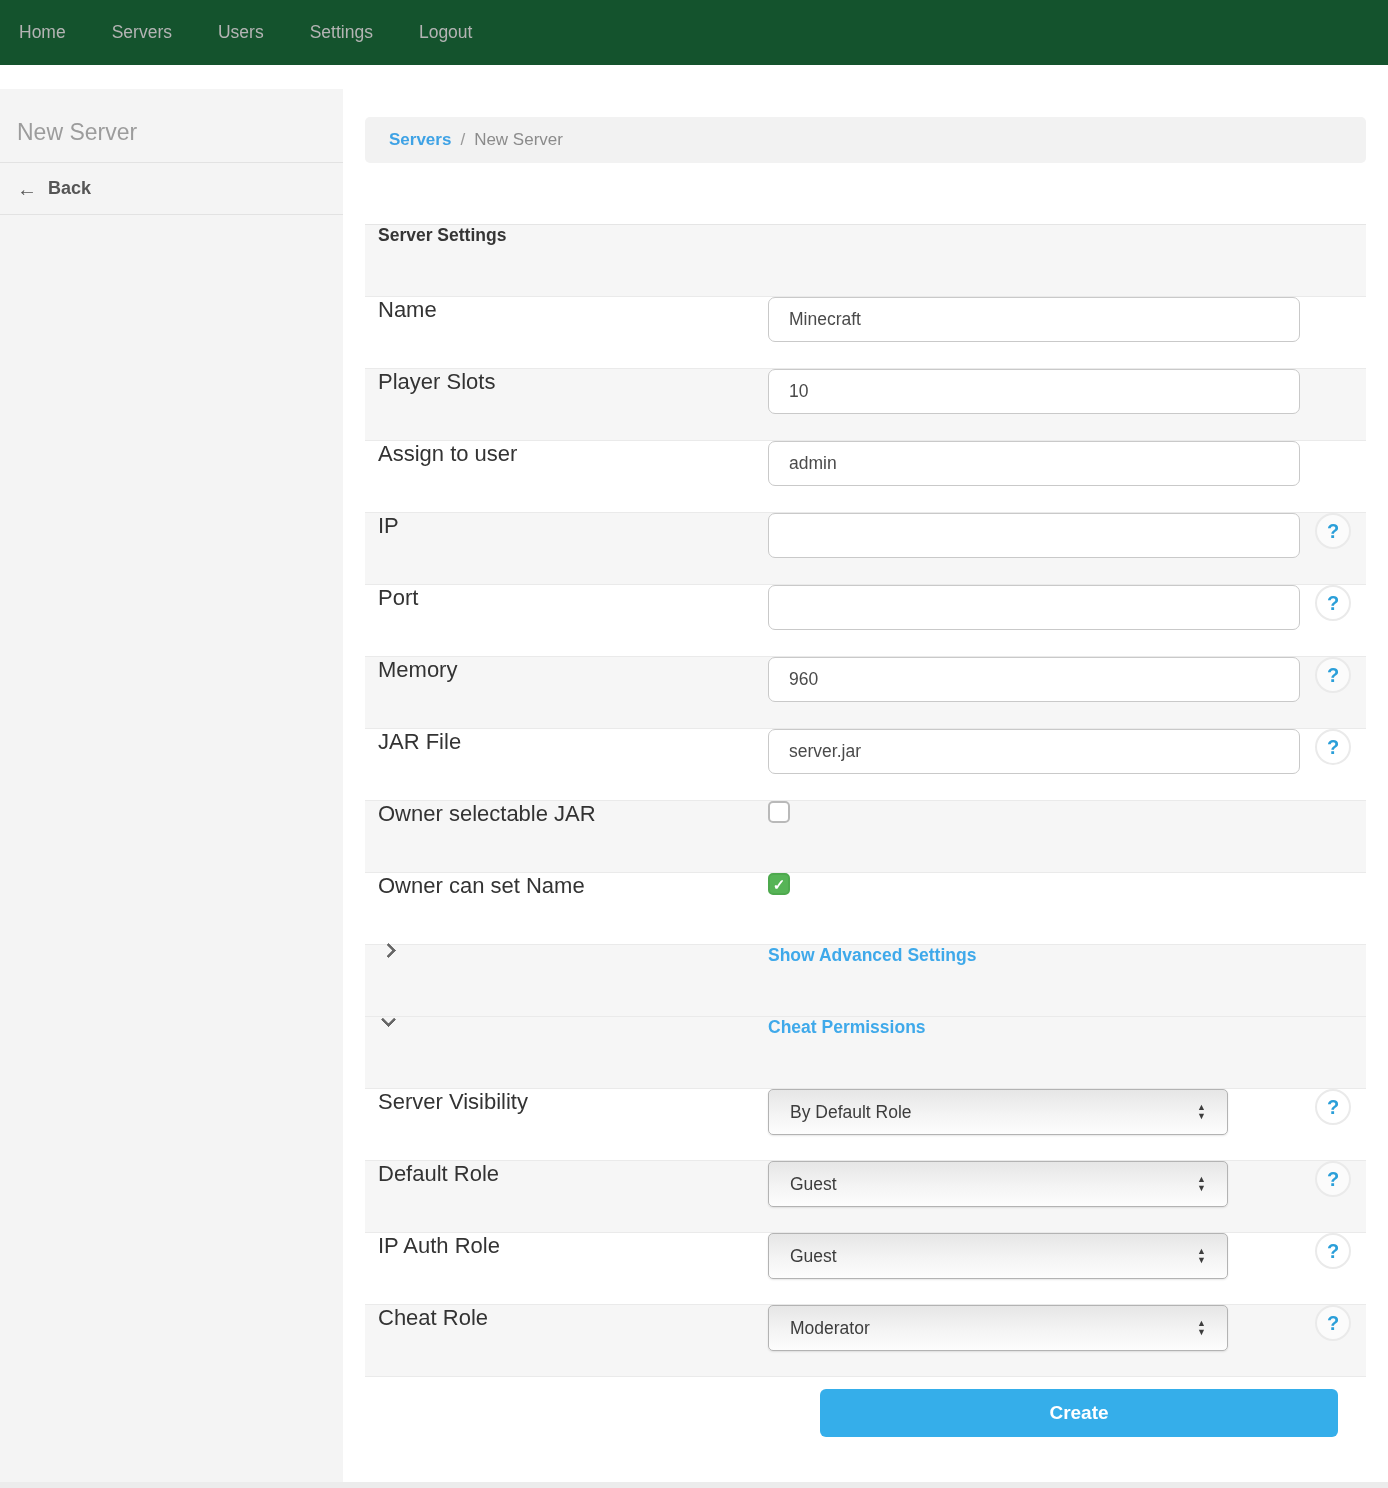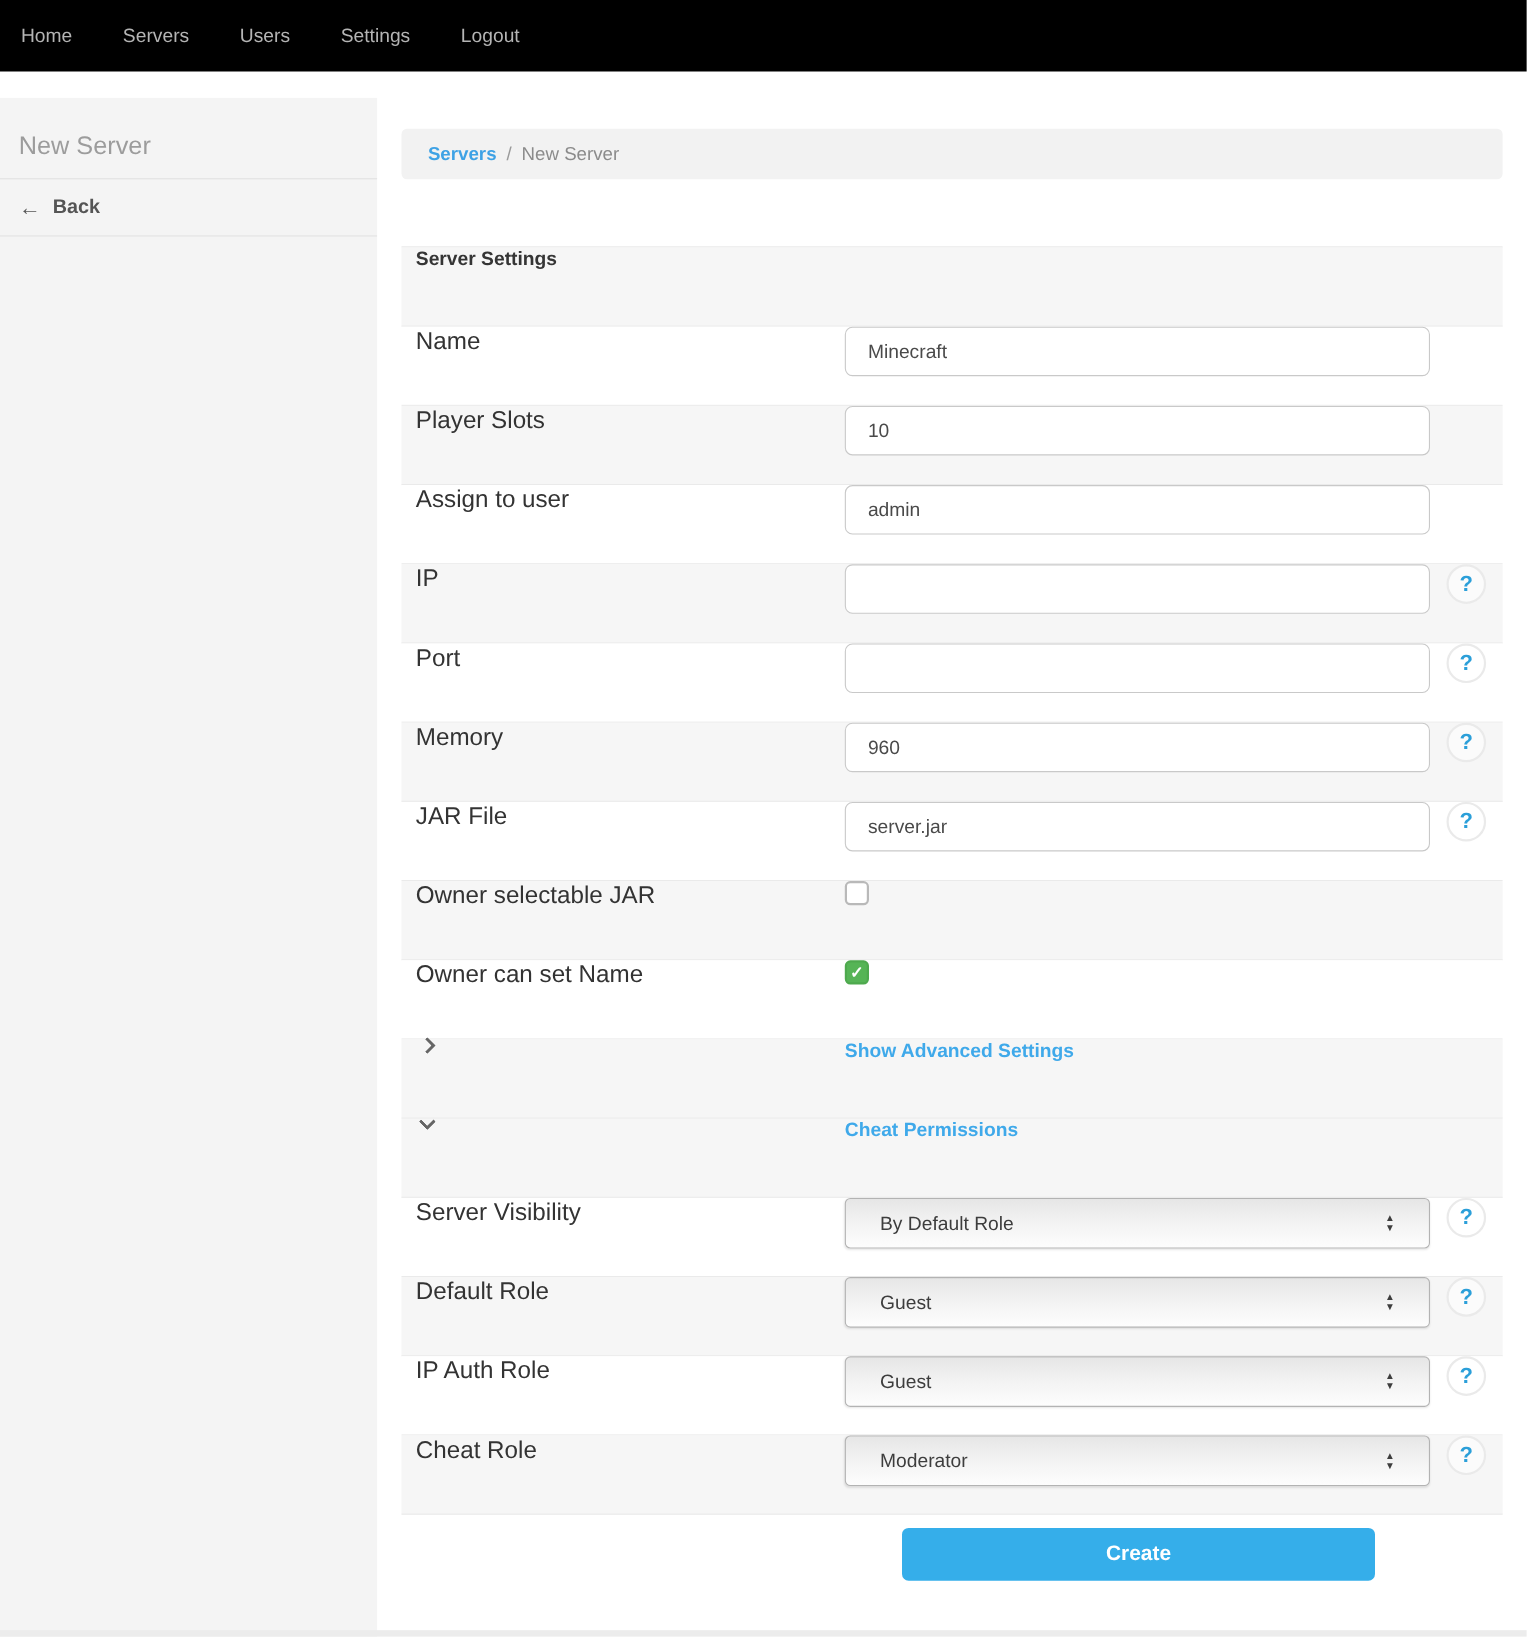--- a/index.html
+++ b/index.html
@@ -1,20 +1,20 @@
 <!DOCTYPE html>
 <html><head>
 <meta charset="utf-8">
 <style>
   * { margin:0; padding:0; box-sizing:border-box; }
   html,body { width:1388px; height:1488px; background:#fff;
               font-family:"Liberation Sans", sans-serif; position:relative; overflow:hidden; }
 
   
-  .topnav { height:65px; background:#000000; display:flex; align-items:center; padding-left:19px; }
+  .topnav { height:65px; background:#14532d; display:flex; align-items:center; padding-left:19px; }
   .nav-item { color:#b4b4b4; font-size:17.5px; margin-right:46px; cursor:pointer; }
 
   
   .layout { display:flex; height:1423px;margin-top:24px; }
   .sidebar { width:343px; background:#f4f4f4; flex:0 0 343px; }
   .sidebar-title { padding:30px 17px 16px 17px; font-size:23px; color:#9c9c9c; }
   .sb-divider { height:1px; background:#e2e2e2; }
   .back-row { display:flex; align-items:center; gap:11px; padding:15px 17px; cursor:pointer; }
   .back-arrow { color:#555; font-size:20px; font-weight:bold; line-height:1; }
   .back-label { color:#555; font-size:18px; font-weight:bold; }
@@ -53,30 +53,30 @@
               cursor:pointer; color:#fff; font-size:15px; font-weight:bold; line-height:1; }
   .checkbox:not(.checked) span { display:none; }
   .checkbox.checked { background:#56b456; border-color:#4ea94e; }
 
   .chev-cell { flex:0 0 390px; display:flex; align-items:center; padding-left:5px; }
   .chev { width:11px; height:11px; border-right:3px solid #666; border-bottom:3px solid #666;
           display:inline-block; transform:rotate(-45deg); border-radius:1px; }
   .chev.expanded { transform:rotate(45deg) translate(-2px,-2px); }
   .toggle-link { color:#3fa9ea; font-weight:bold; font-size:17.5px; cursor:pointer; }
 
-  .selectbox { width:532px; height:46px; border:1px solid #b3b3b3; border-radius:5px;
+  .selectbox { width:460px; height:46px; border:1px solid #b3b3b3; border-radius:5px;
                background:linear-gradient(180deg,#e6e6e6 0%,#f4f4f4 55%,#fdfdfd 100%);
-               display:flex; align-items:center; padding:0 31px; font-size:17.5px; color:#3d3d3d;
+               display:flex; align-items:center; padding:0 21px; font-size:17.5px; color:#3d3d3d;
                box-shadow:0 1px 2px rgba(0,0,0,0.10); cursor:pointer; }
   .selectbox .sel-value { flex:1; }
   .sel-arrows { display:flex; flex-direction:column; align-items:center; gap:1px;
                 font-size:9px; color:#3d3d3d; line-height:0.8; }
 
   .create-row { padding-top:12px; }
-  .create-btn { margin-left:455px; width:430px; height:48px; background:#35aeea; color:#fff;
+  .create-btn { margin-left:455px; width:518px; height:48px; background:#35aeea; color:#fff;
                 font-weight:bold; font-size:19px; border:none; border-radius:6px; cursor:pointer;
                 font-family:"Liberation Sans", sans-serif; }
 
   .bottom-strip { position:absolute; left:0; bottom:0; width:100%; height:6px; background:#ececec; }
 </style>
 </head>
 <body>
 
 <div class="topnav">
   <span class="nav-item">Home</span>

